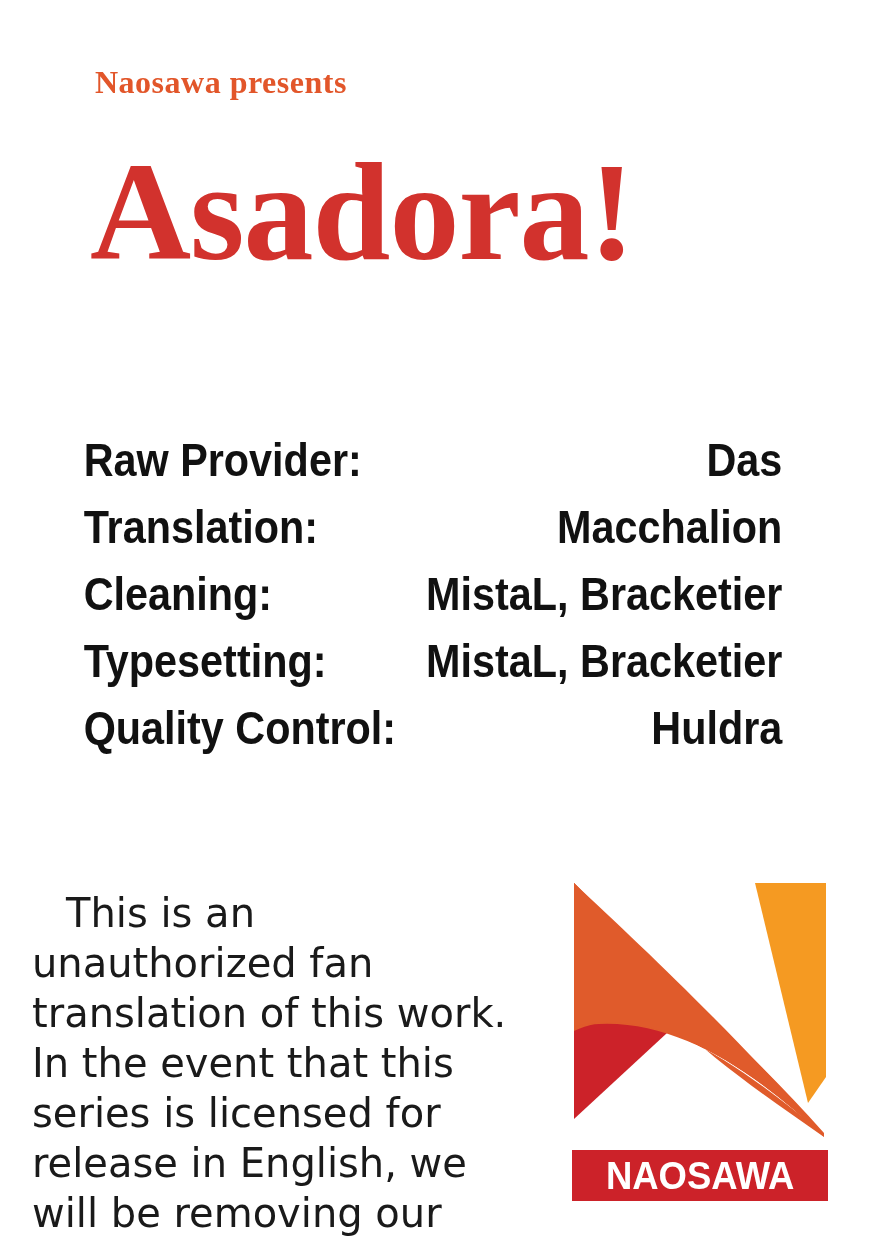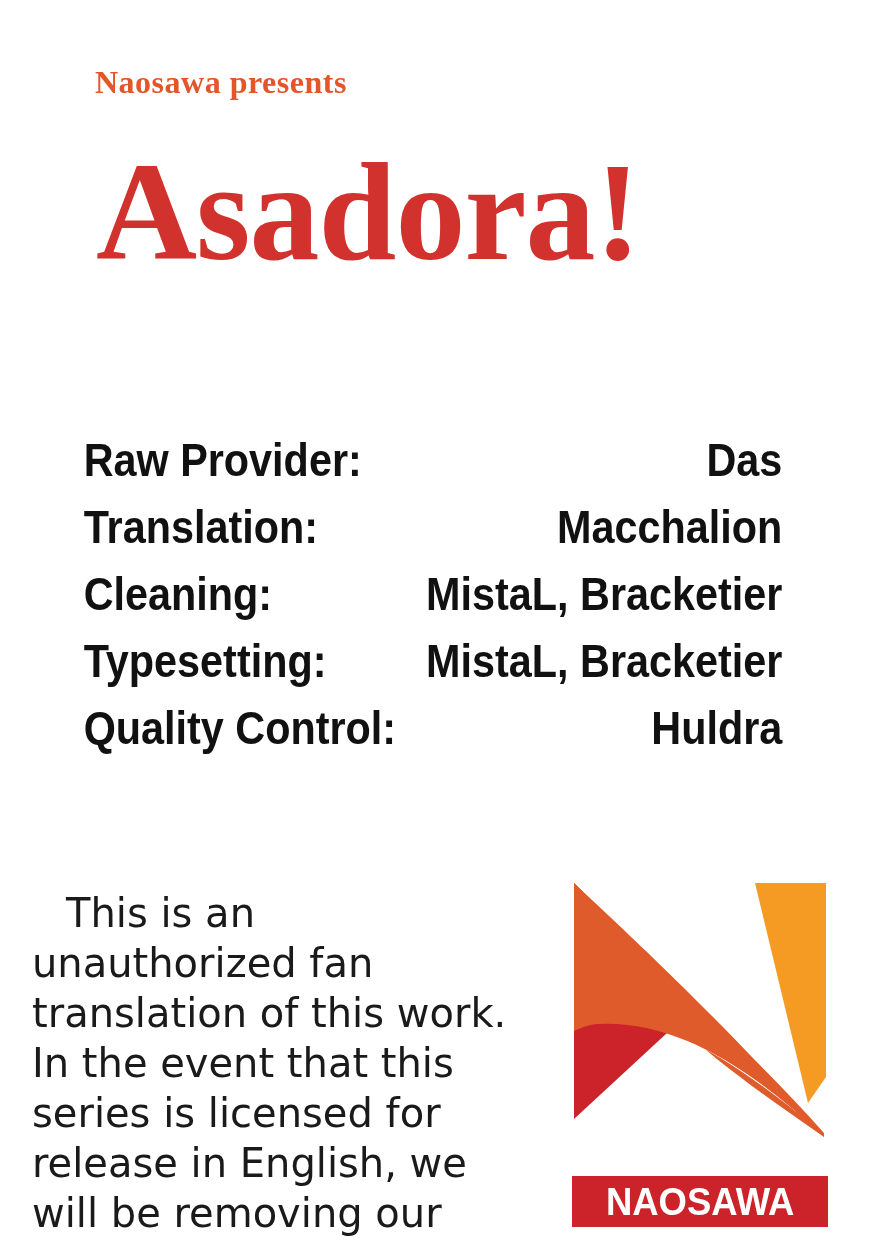--- a/index.html
+++ b/index.html
@@ -31,21 +31,21 @@
     font-weight: 700;
     font-size: 32px;
     letter-spacing: 0.5px;
     color: #e2562a;
     white-space: nowrap;
     line-height: 1;
   }
 
   .series-title {
     position: absolute;
-    left: 96px;
+    left: 90px;
     top: 142px;
     font-family: "Liberation Serif", "DejaVu Serif", serif;
     font-weight: 700;
     font-size: 140px;
     letter-spacing: -1px;
     color: #d2322d;
     white-space: nowrap;
     line-height: 1;
   }
 
@@ -118,21 +118,20 @@
   .logo-banner {
     position: absolute;
     left: 0;
     top: 269px;
     width: 256px;
     height: 51px;
     background: #cc2229;
     display: flex;
     align-items: center;
     justify-content: center;
-    margin-top: 26px;
   }
   .logo-banner-text {
     font-family: "Liberation Sans", sans-serif;
     font-weight: 700;
     font-size: 38px;
     letter-spacing: 0px;
     color: #ffffff;
     transform: scaleX(0.96);
     line-height: 1;
   }

